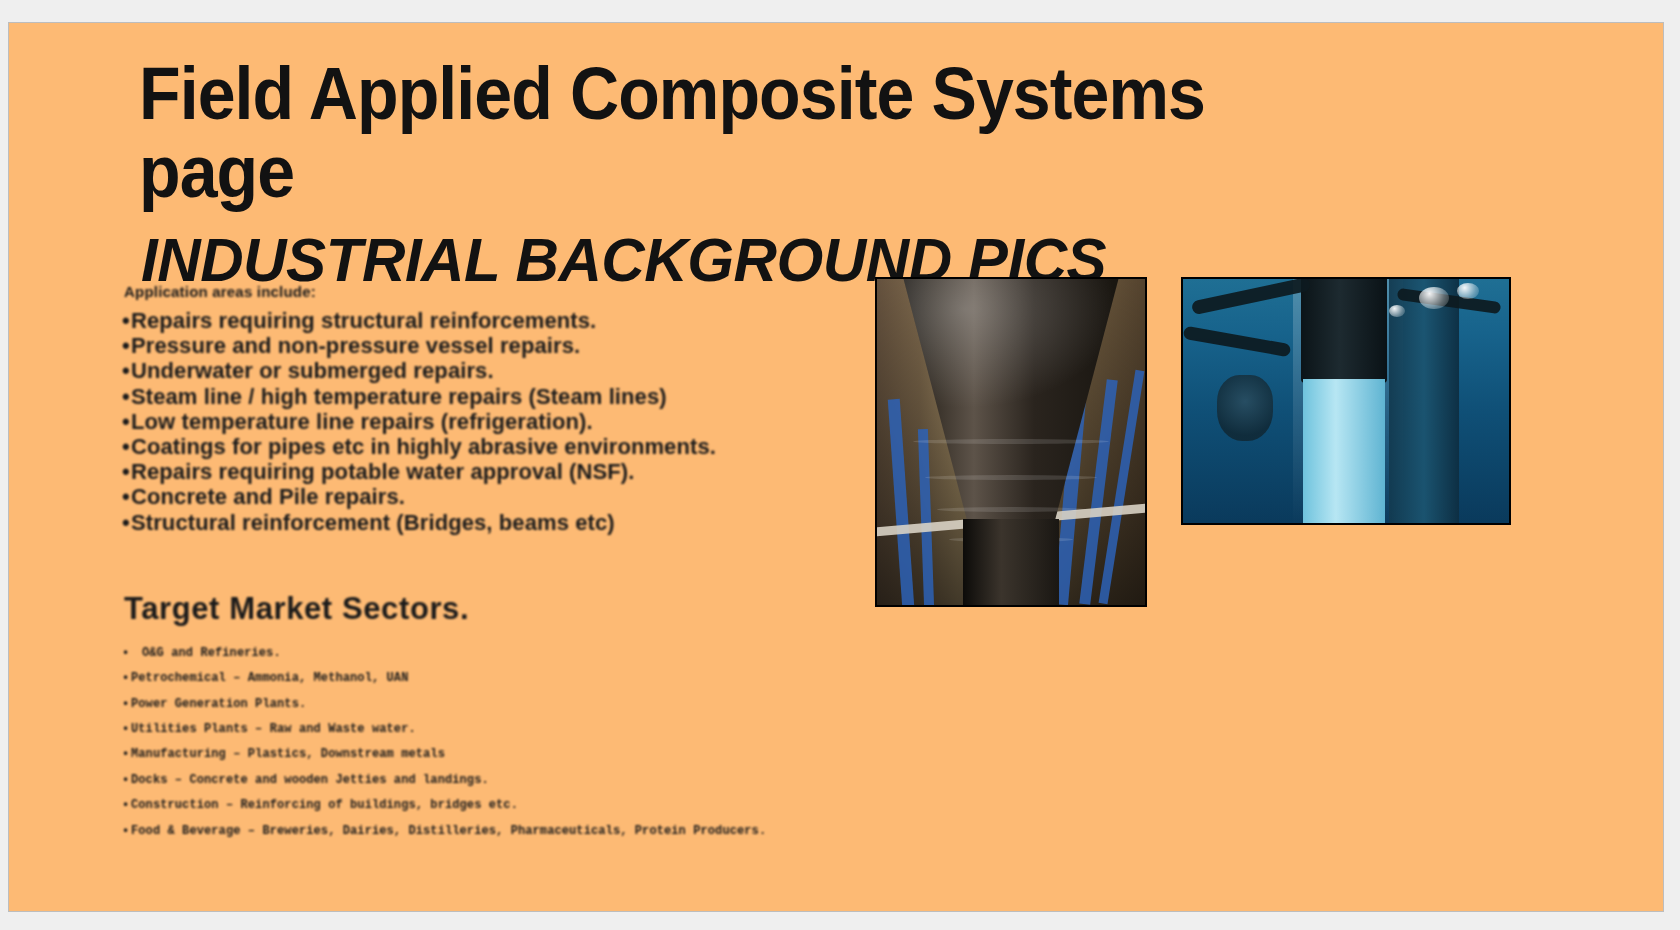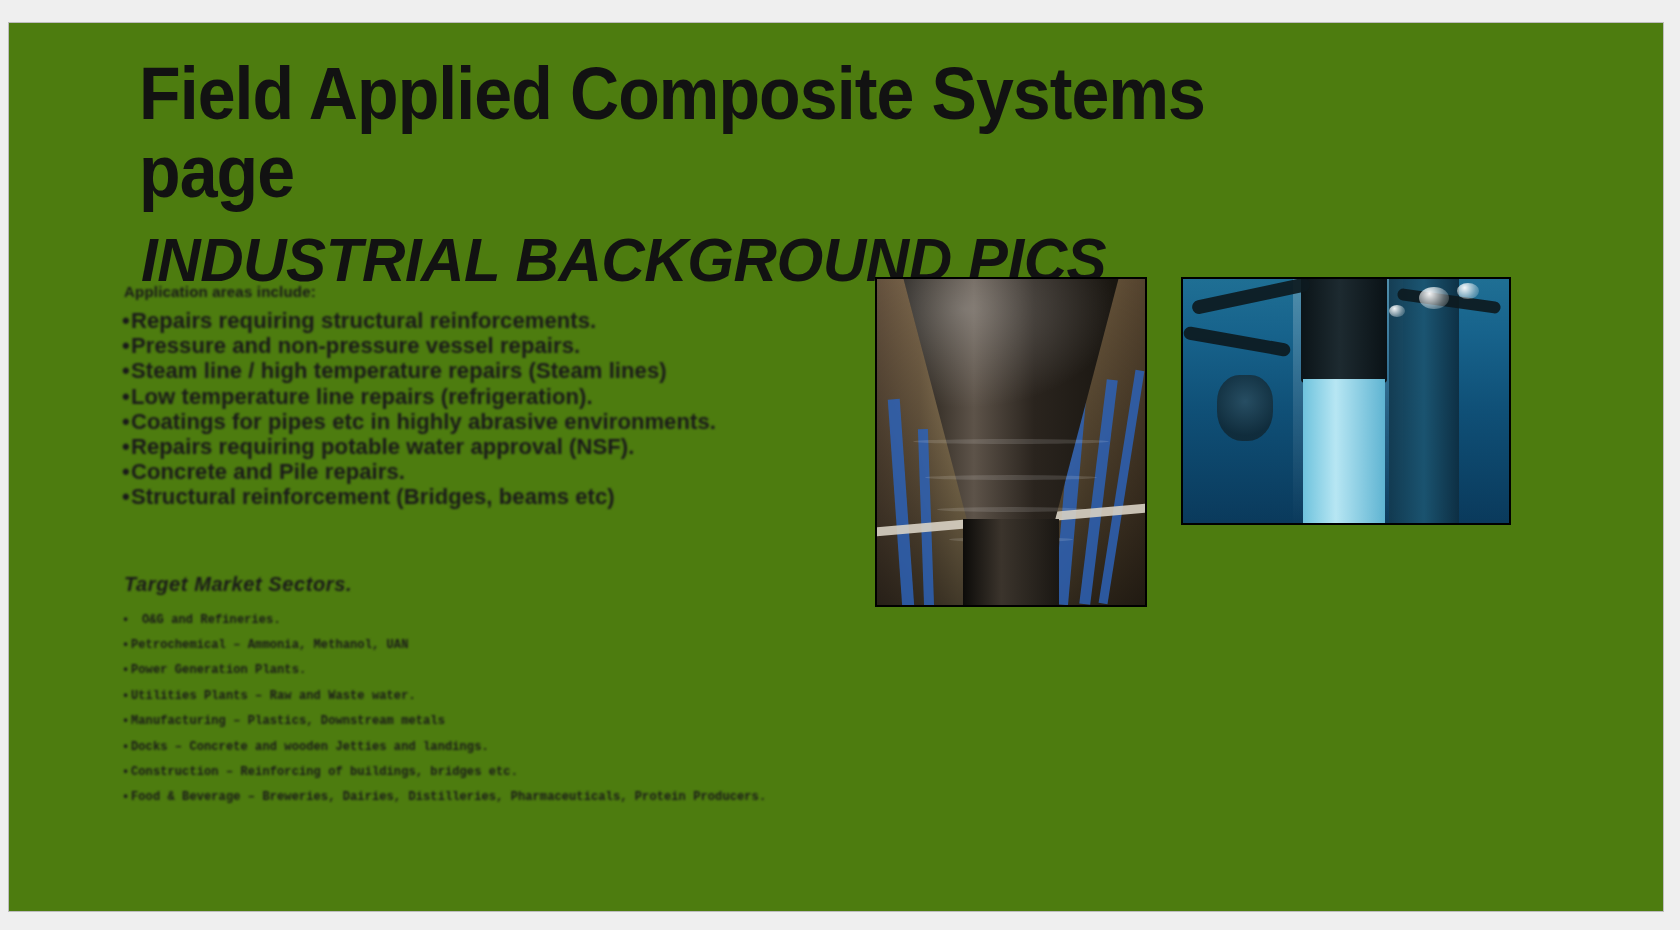--- a/index.html
+++ b/index.html
@@ -15,21 +15,21 @@
     background: #efefef;
     overflow: hidden;
   }
   
   .slide-canvas {
     position: absolute;
     left: 8px;
     top: 22px;
     width: 1656px;
     height: 890px;
-    background: #4d7c0f;
+    background: #fdba74;
     border: 1px solid #bdbdbd;
     box-sizing: border-box;
     overflow: hidden;
   }
 
   
   .title-block {
     position: absolute;
     left: 130px;
     top: 32px;
@@ -92,25 +92,24 @@
     letter-spacing: 0.1px;
   }
   .bullet-list li .bullet {
     display: inline-block;
     width: 9px;
   }
   .spacer-block {
     height: 60px;
   }
   .section-heading.sectors {
-    font-size: 20px;
+    font-size: 31px;
     line-height: 28px;
     letter-spacing: 0.6px;
-    margin-bottom: 10px;
-    font-style: italic;
+    margin-bottom: 18px;
   }
   .bullet-list.sectors li {
     font-size: 12px;
     line-height: 25.4px;
     font-family: Liberation Mono, monospace;
   }
   .bullet-list.sectors li.indent .bullet {
     width: 20px;
   }
 
@@ -248,20 +247,21 @@
     </div>
     <div class="slide-subtitle">INDUSTRIAL BACKGROUND PICS</div>
 
     <div class="body-col">
 
       <div class="section-heading">Application areas include:</div>
 
       <ul class="bullet-list">
         <li><span class="bullet">•</span><span>Repairs requiring structural reinforcements.</span></li>
         <li><span class="bullet">•</span><span>Pressure and non-pressure vessel repairs.</span></li>
+        <li><span class="bullet">•</span><span>Underwater or submerged repairs.</span></li>
         <li><span class="bullet">•</span><span>Steam line / high temperature repairs (Steam lines)</span></li>
         <li><span class="bullet">•</span><span>Low temperature line repairs (refrigeration).</span></li>
         <li><span class="bullet">•</span><span>Coatings for pipes etc in highly abrasive environments.</span></li>
         <li><span class="bullet">•</span><span>Repairs requiring potable water approval (NSF).</span></li>
         <li><span class="bullet">•</span><span>Concrete and Pile repairs.</span></li>
         <li><span class="bullet">•</span><span>Structural reinforcement (Bridges, beams etc)</span></li>
       </ul>
 
       <div class="spacer-block"></div>
 

